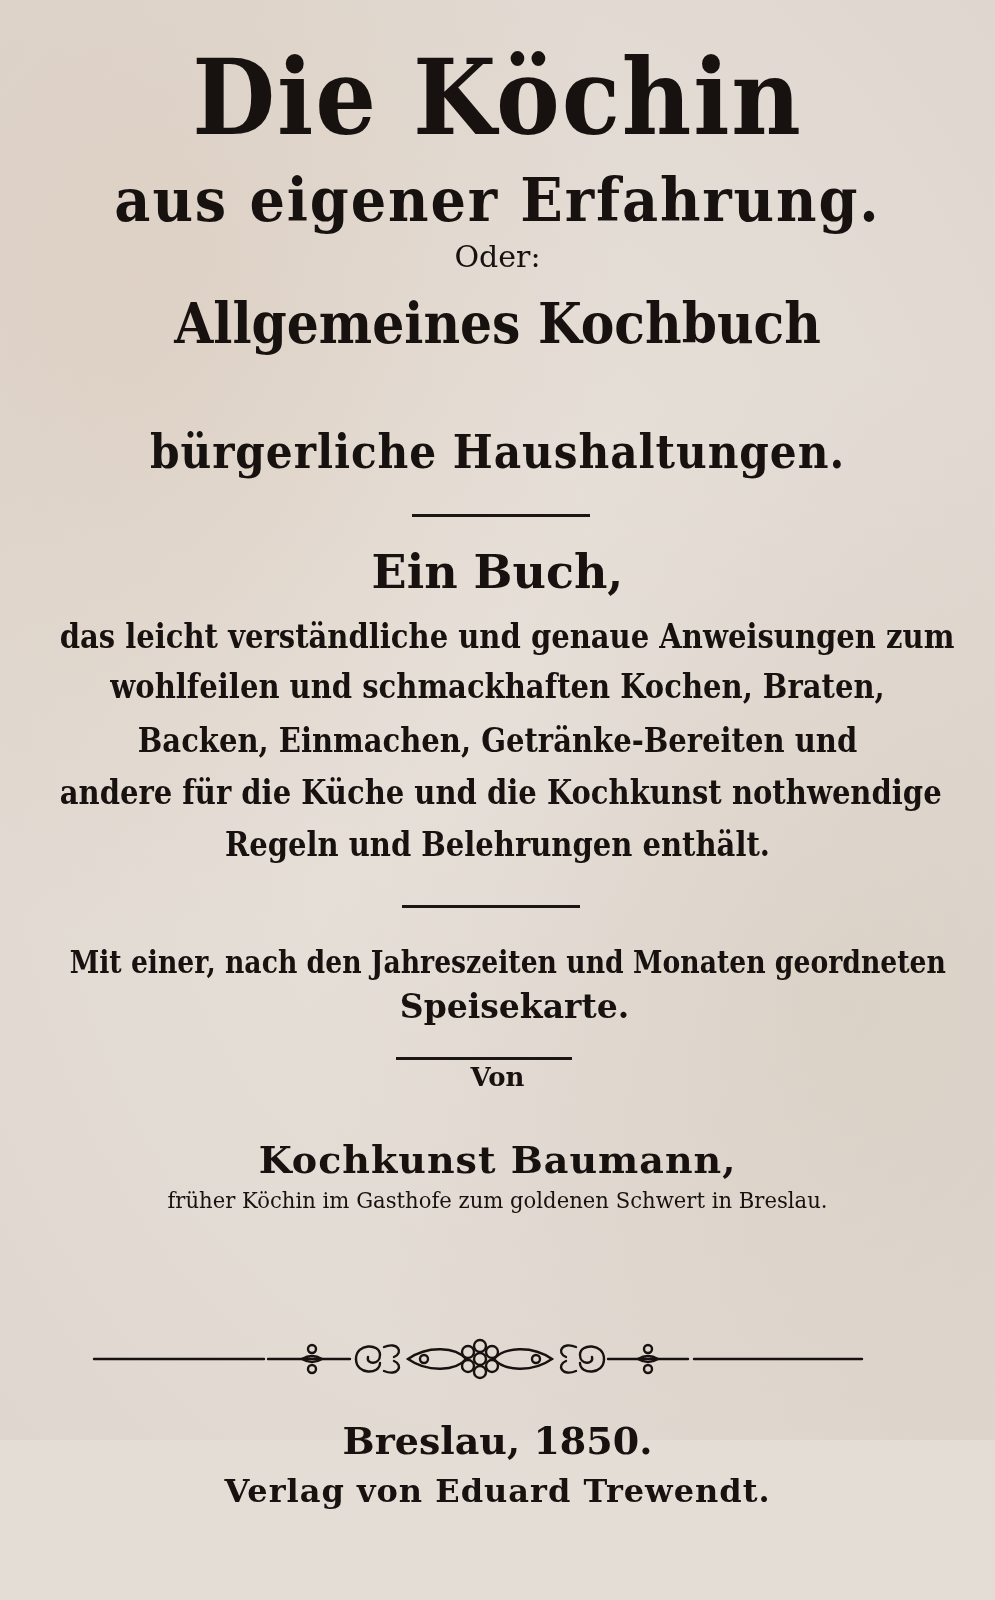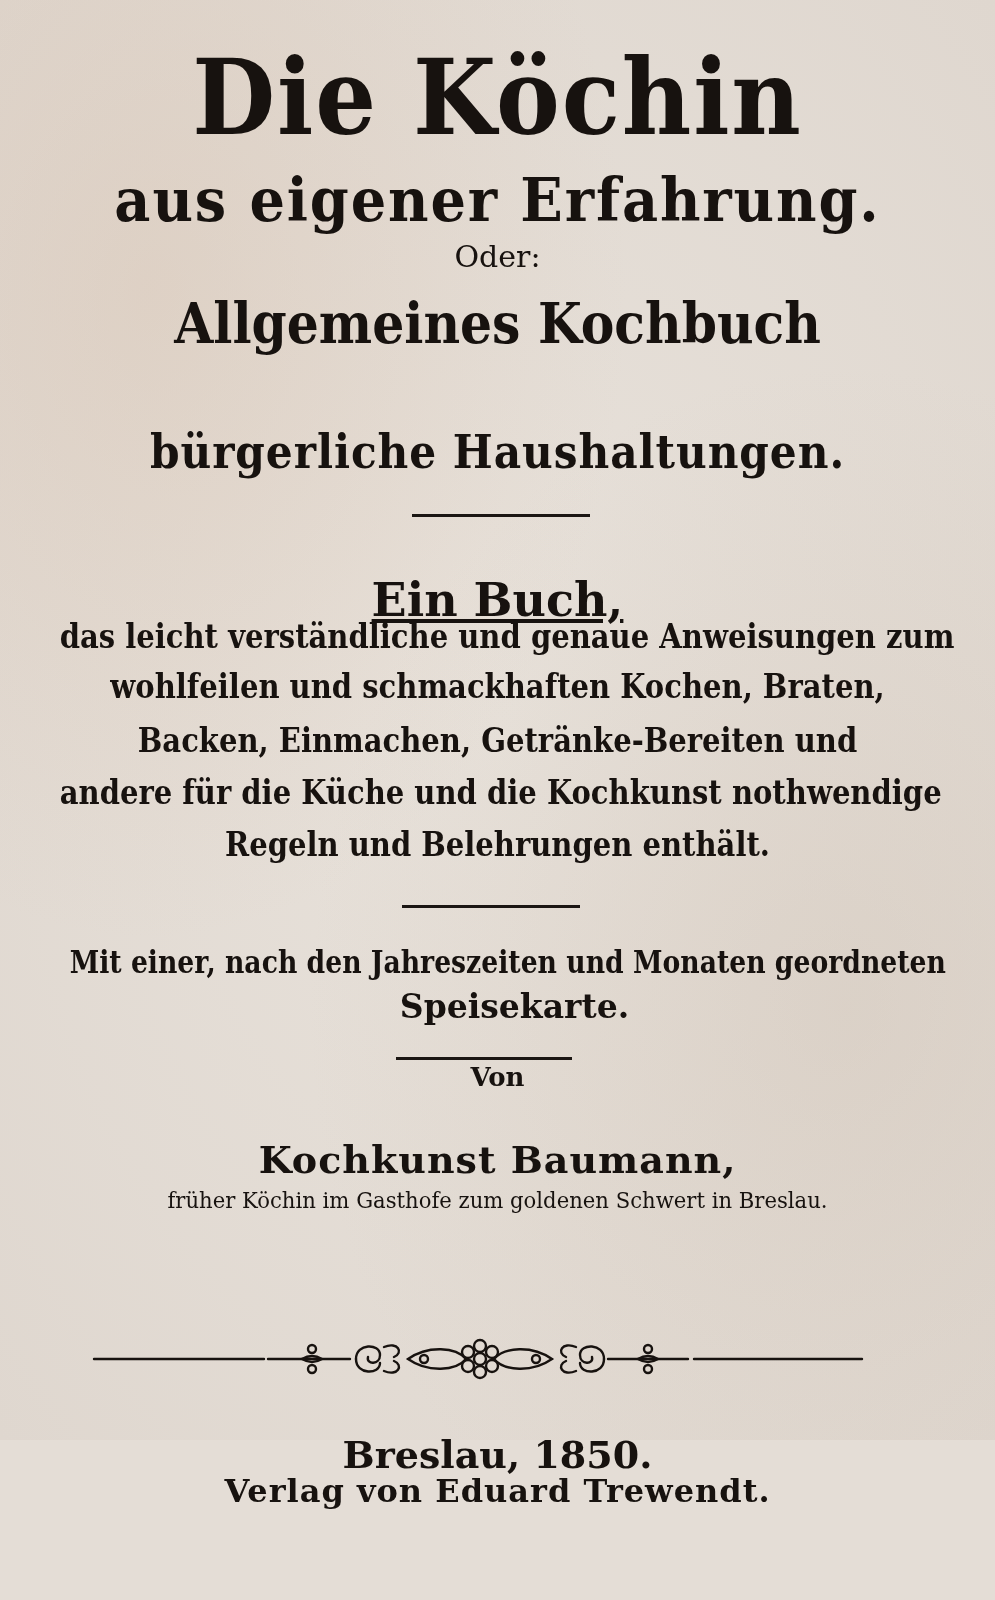--- a/index.html
+++ b/index.html
@@ -71,25 +71,24 @@
       font-weight: bold;
       letter-spacing: 1px;
       transform: scaleX(0.92);
     }
     .rule {
       position: absolute;
       height: 3px;
       background: #1b1613;
     }
     .ein-buch {
-      top: 570px;
+      top: 542px;
       font-size: 46px;
       line-height: 60px;
       font-weight: bold;
-      text-decoration: underline;
     }
     .body-line {
       font-size: 33px;
       line-height: 46px;
       font-weight: bold;
       transform: scaleX(0.88);
     }
     .mit {
       top: 940px;
       font-size: 31px;
@@ -134,21 +133,20 @@
       left: 88px;
       top: 1335px;
       width: 780px;
       height: 50px;
     }
     .place {
       top: 1415px;
       font-size: 38px;
       line-height: 52px;
       font-weight: bold;
-      margin-top: 14px;
     }
     .publisher {
       top: 1468px;
       font-size: 32px;
       line-height: 46px;
       font-weight: bold;
       letter-spacing: 1px;
     }
   </style>
 </head>

